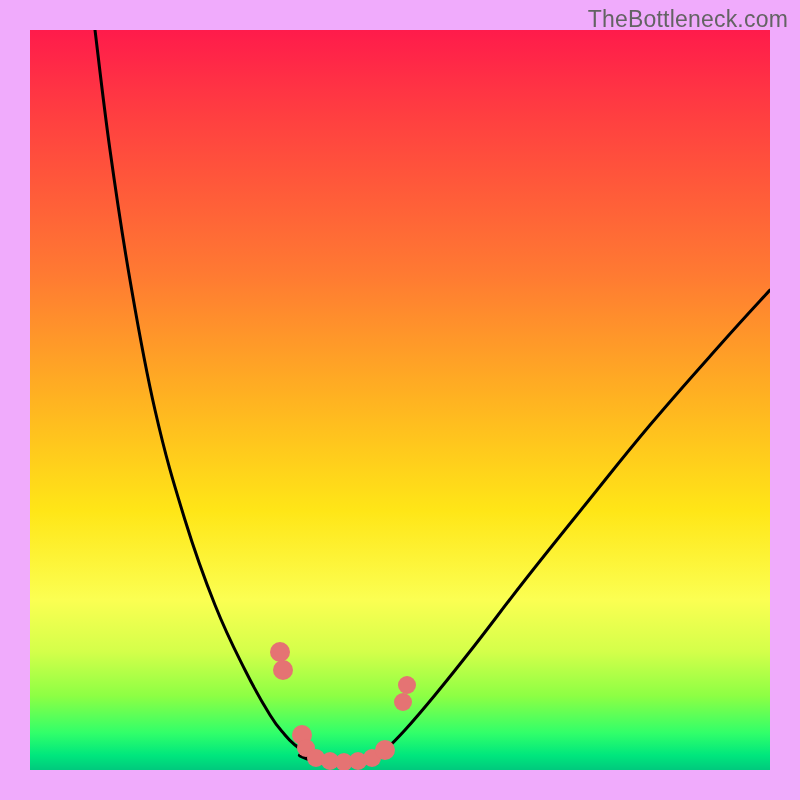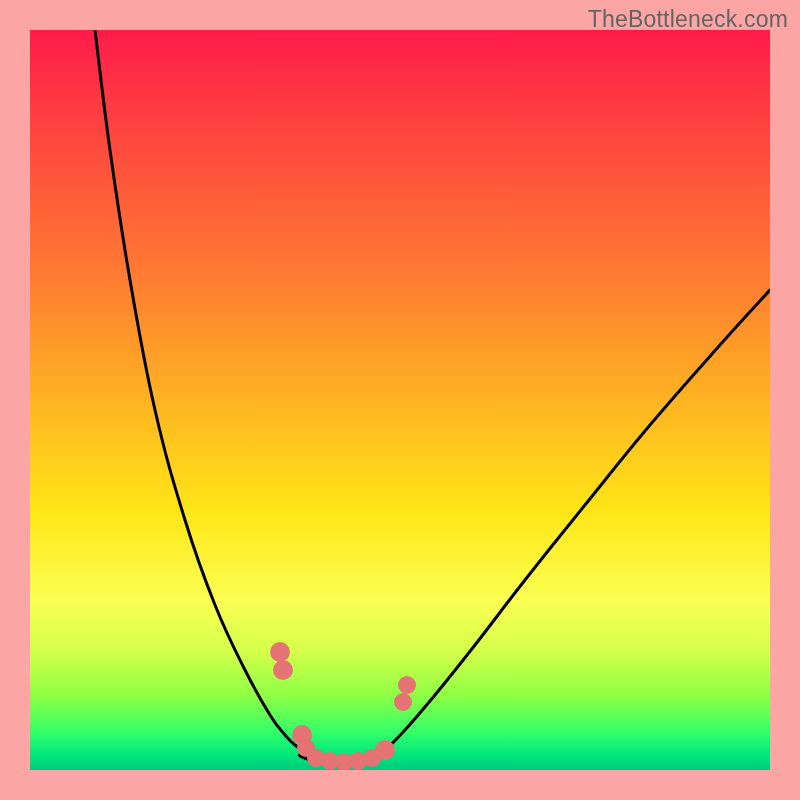--- a/index.html
+++ b/index.html
@@ -5,21 +5,21 @@
   body {
     margin: 0;
     padding: 0;
     background: #fff;
     font-family: Arial, Helvetica, sans-serif;
   }
   .stage {
     position: relative;
     width: 800px;
     height: 800px;
-    background: #fca5a5;
+    background: #f0abfc;
     overflow: hidden;
     text-align: center;
   }
   .watermark {
     position: absolute;
     top: 6px;
     right: 12px;
     color: #636363;
     font-size: 23px;
     font-weight: 400;

